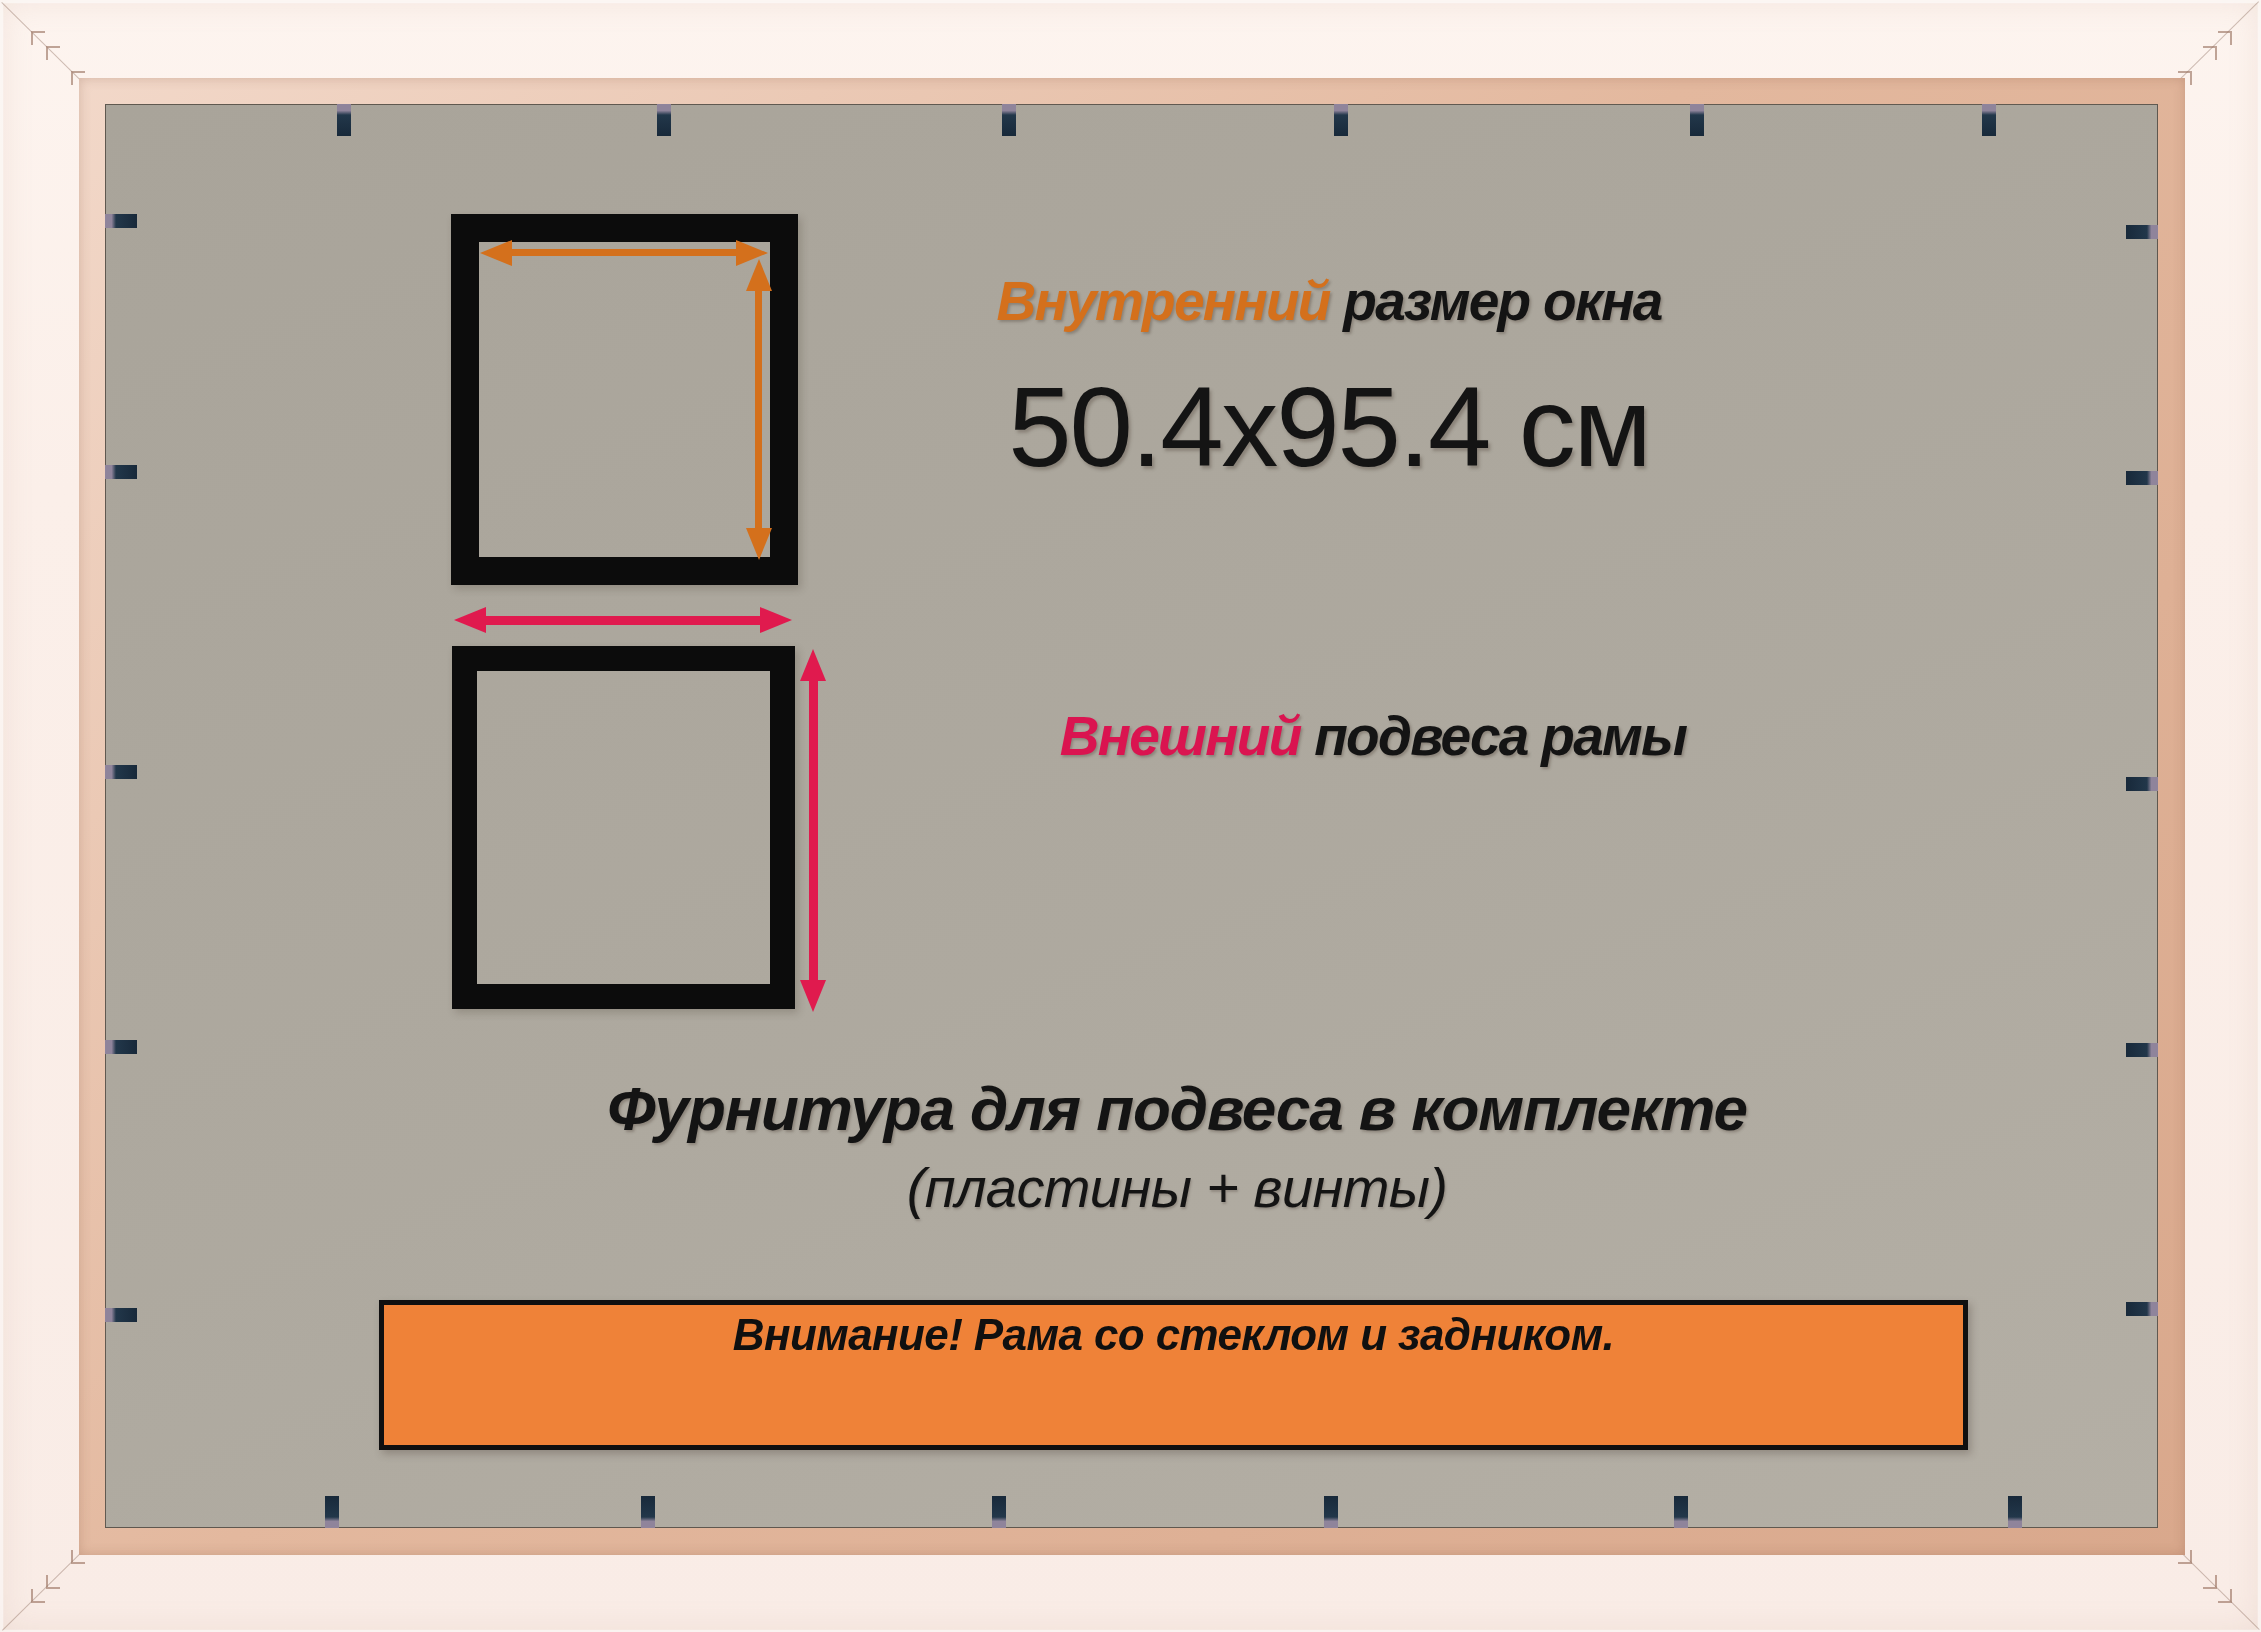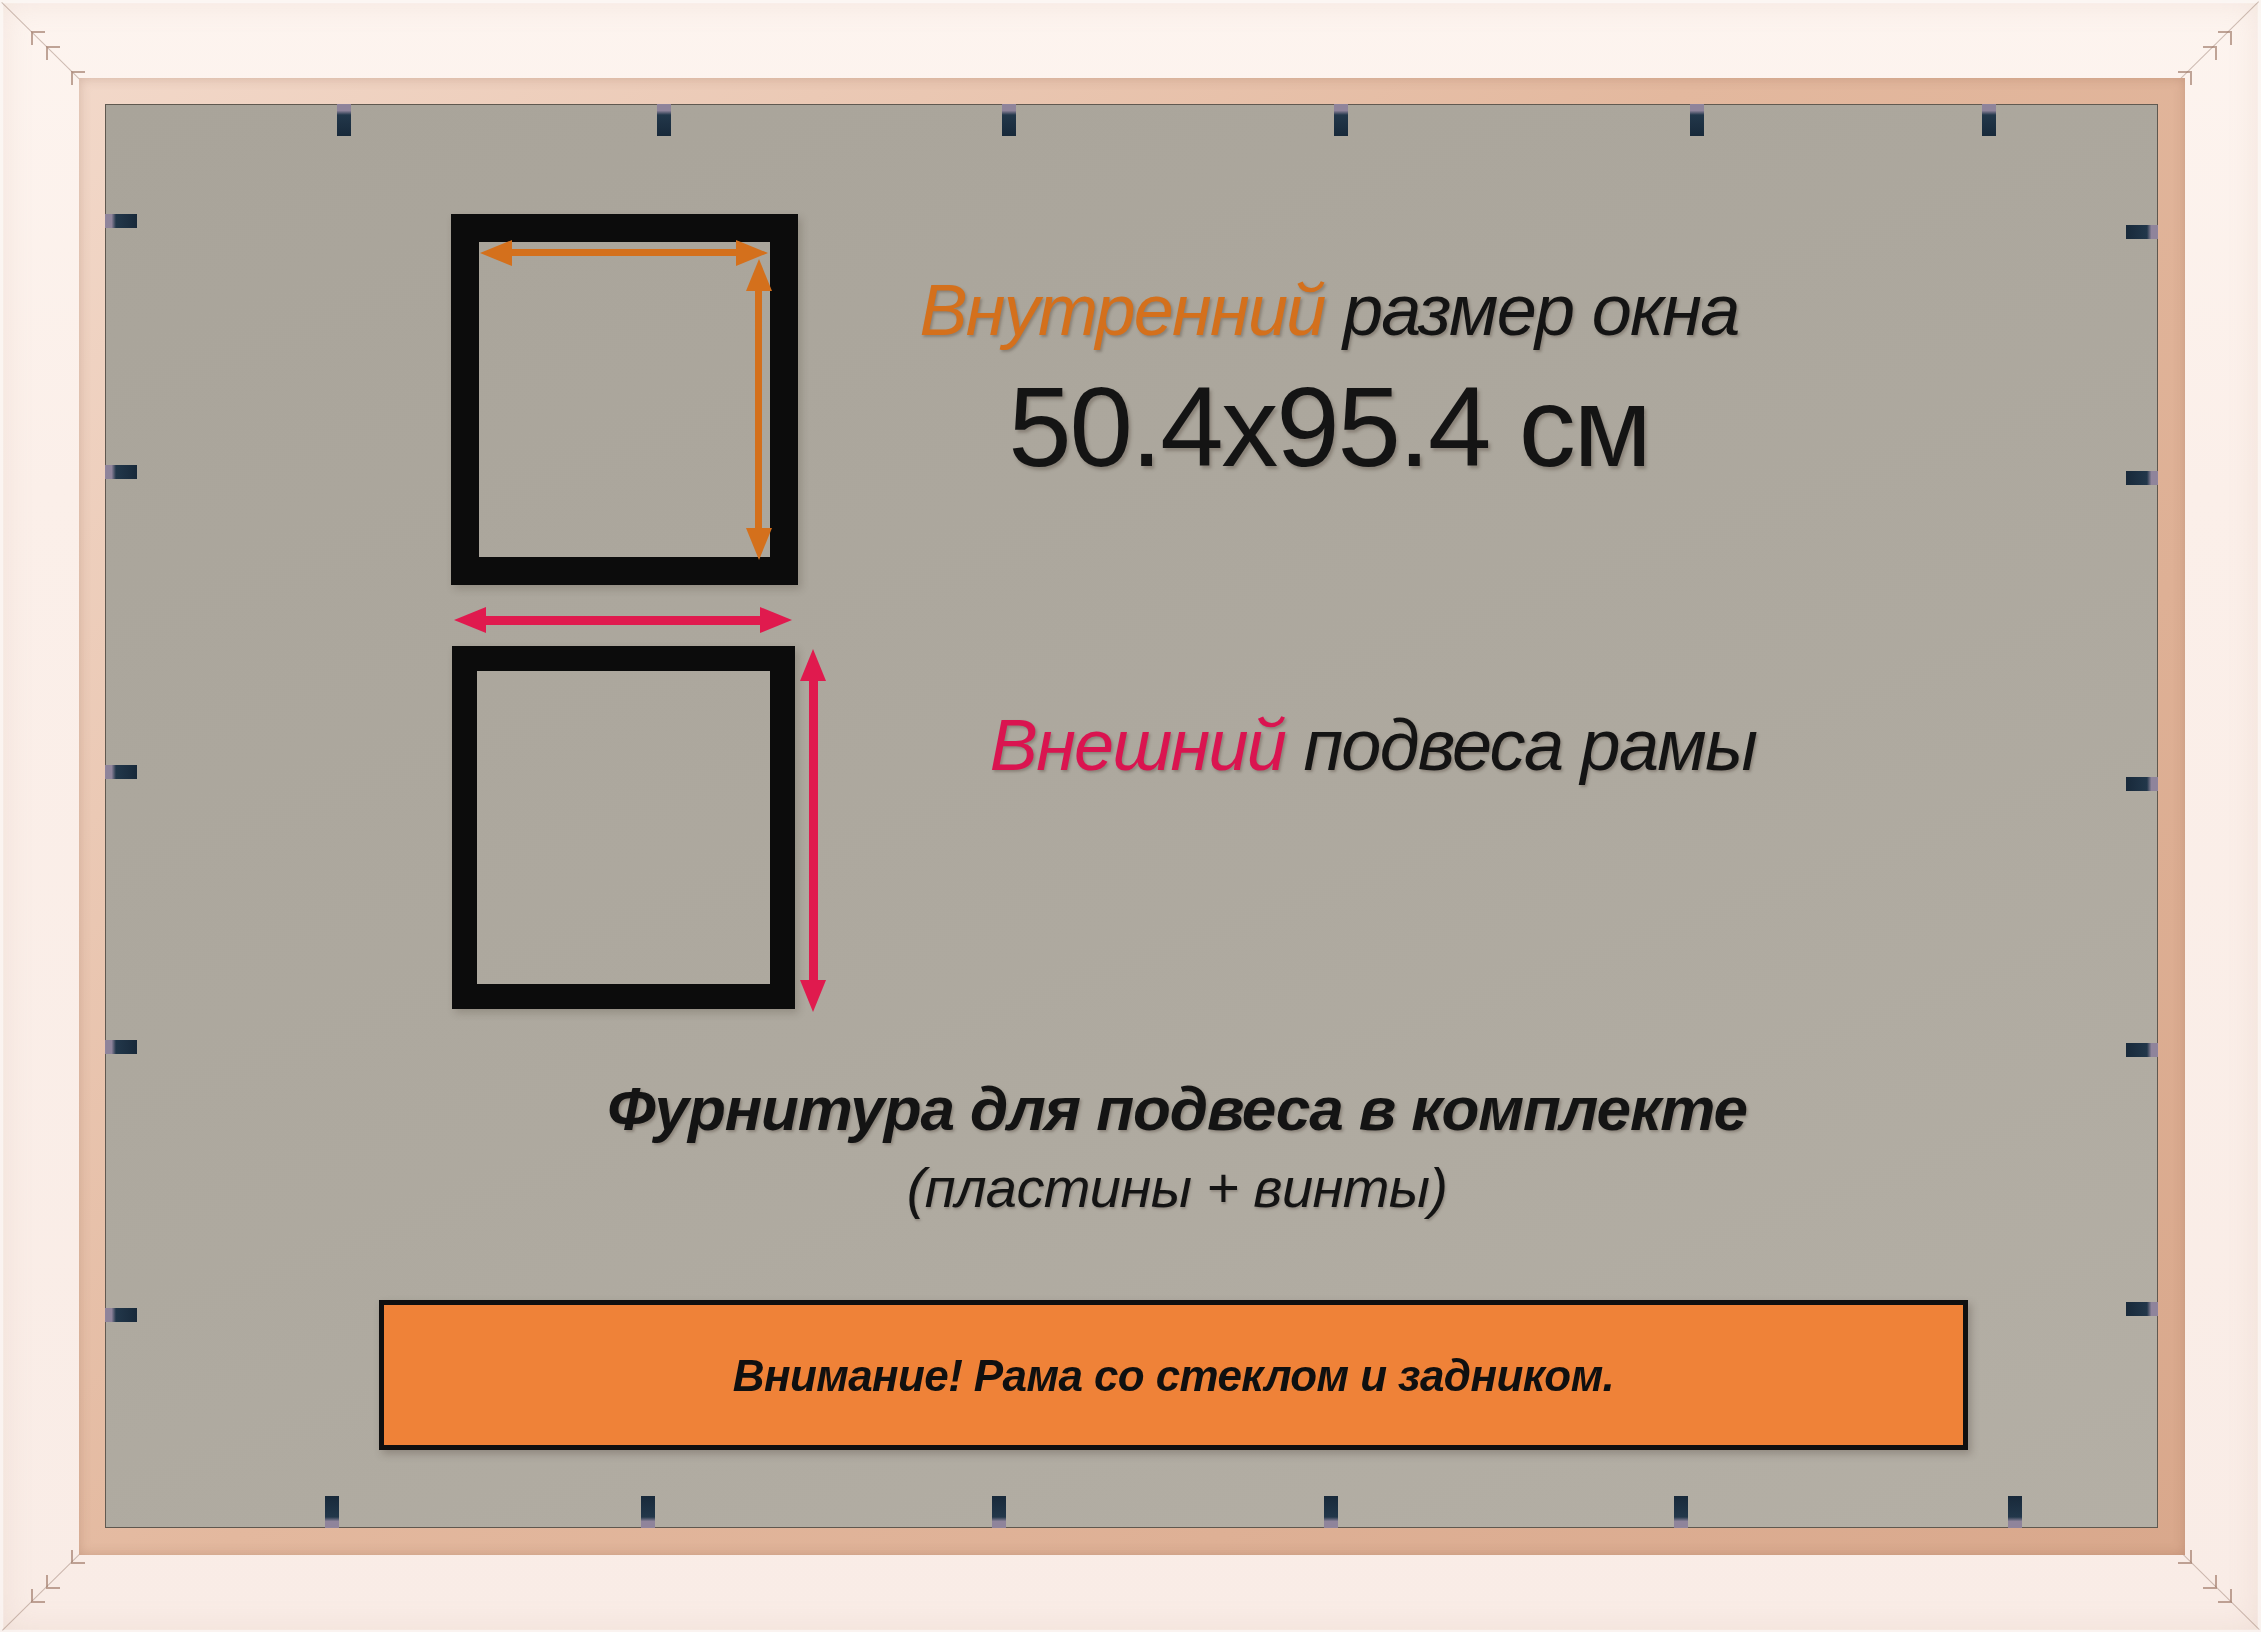--- a/index.html
+++ b/index.html
@@ -65,36 +65,36 @@
   #arr-inner-w{left:480px;top:249px;width:288px;height:7.2px;}
   #arr-inner-w .tri{top:-9.4px;}
   #arr-inner-h{left:755px;top:259px;width:7.2px;height:301px;}
   #arr-inner-h .tri{left:-9.4px;}
   #arr-outer-w{left:454px;top:616px;width:338px;height:8.9px;}
   #arr-outer-w .tri{top:-8.9px;}
   #arr-outer-h{left:809px;top:649px;width:8.9px;height:363px;}
   #arr-outer-h .tri{left:-8.9px;}
   
   .txt{position:absolute;text-align:center;color:#141414;white-space:nowrap;}
-  .heading{font-style:italic;font-weight:400;font-size:72px;letter-spacing:-1.7px;
+  .heading{font-style:italic;font-weight:700;font-size:55px;letter-spacing:-1.7px;
     text-shadow:1.7px 2.2px 2.8px rgba(60,48,38,0.30);}
   .bigsize{font-weight:500;font-size:114px;letter-spacing:-2.2px;
     text-shadow:2.2px 2.8px 3.3px rgba(60,48,38,0.30);}
   #heading-inner{left:720px;top:269px;width:1218px;}
   #size-inner{left:720px;top:361px;width:1218px;}
   #heading-outer{left:775px;top:704px;width:1196px;}
   #size-outer{left:720px;top:788px;width:1108px;}
   #hardware-line{left:554px;top:1073px;width:1246px;font-style:italic;font-weight:700;font-size:62px;letter-spacing:-1.1px;text-shadow:1.7px 2.2px 2.8px rgba(60,48,38,0.30);}
   #hardware-subline{left:554px;top:1155px;width:1246px;font-style:italic;font-weight:400;font-size:56px;letter-spacing:-0.6px;text-shadow:1.1px 1.7px 2.2px rgba(60,48,38,0.25);}
   
   .banner{
     position:absolute;left:379px;top:1300px;width:1589px;height:150px;
     box-sizing:border-box;border:5px solid #101010;background:#ef8238;
     box-shadow:2.8px 3.9px 7.8px rgba(60,48,38,0.28);
-    display:flex;flex-direction:column;justify-content:center;
+    display:flex;flex-direction:row;justify-content:center;
   }
   .banner .b-line{
     text-align:center;font-style:italic;font-weight:700;font-size:44px;
     line-height:59px;color:#101010;letter-spacing:-0.6px;white-space:nowrap;
   }
 </style>
 </head>
 <body>
 
 <div class="stage">

